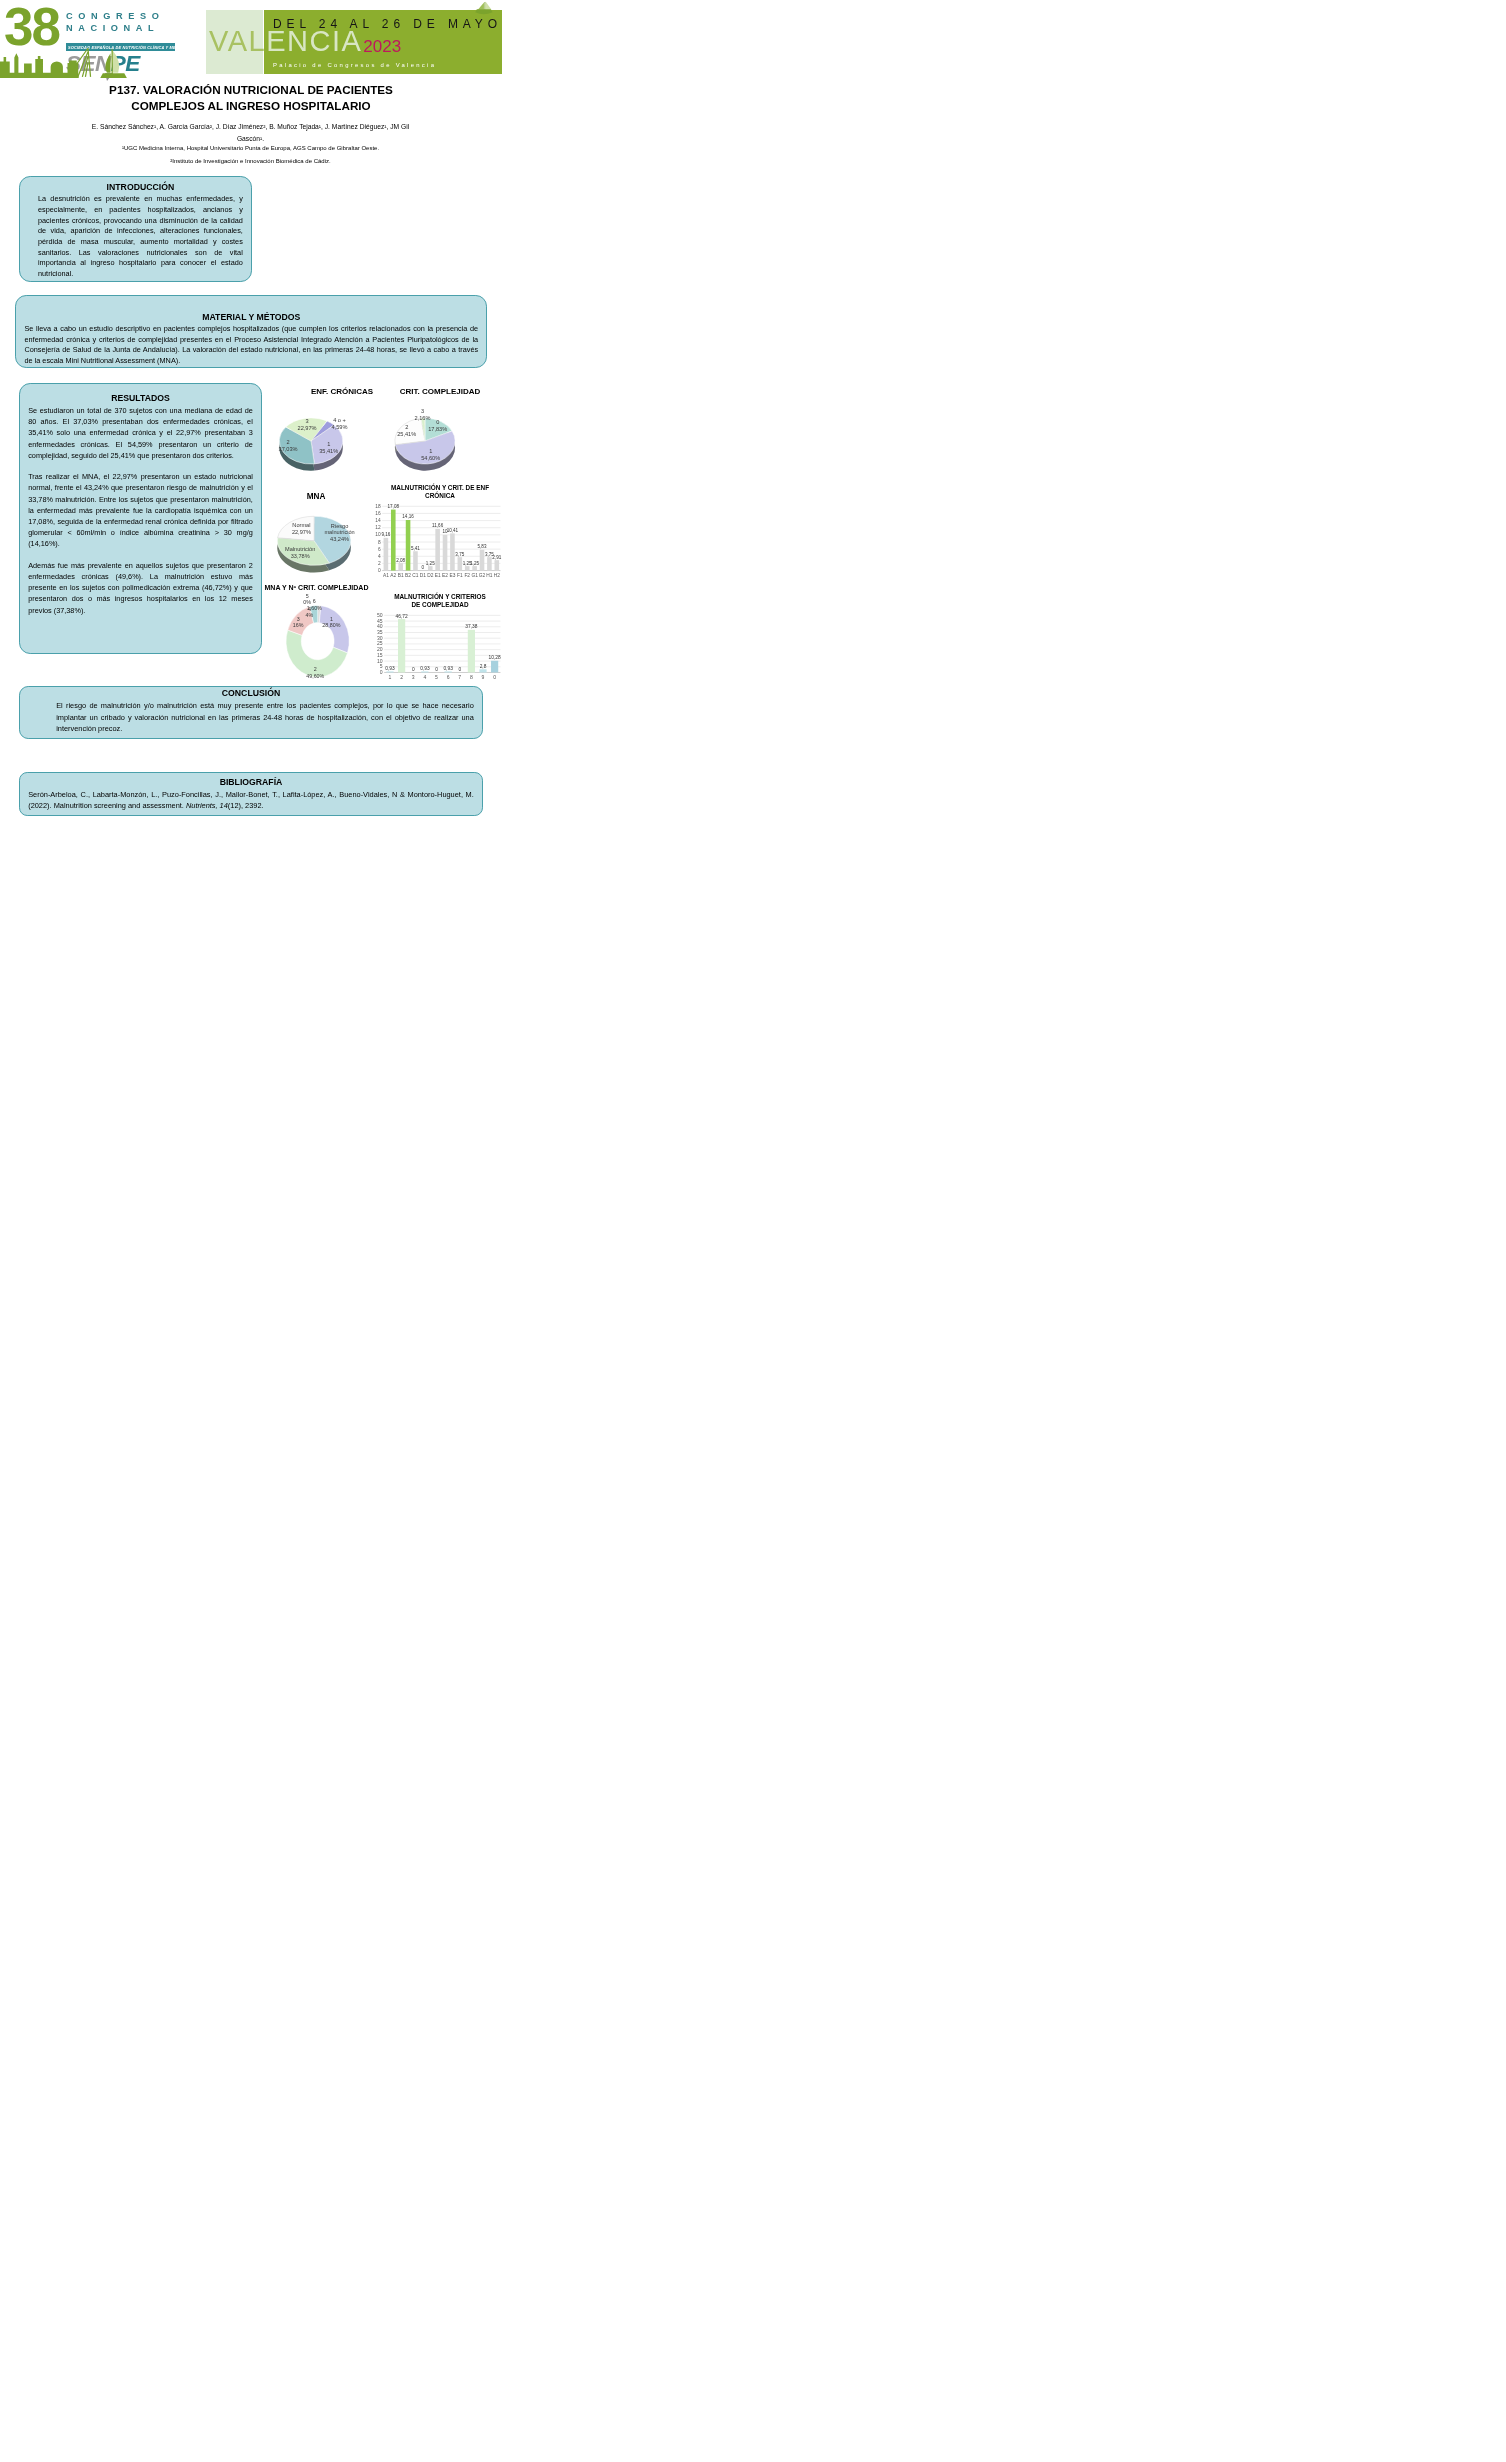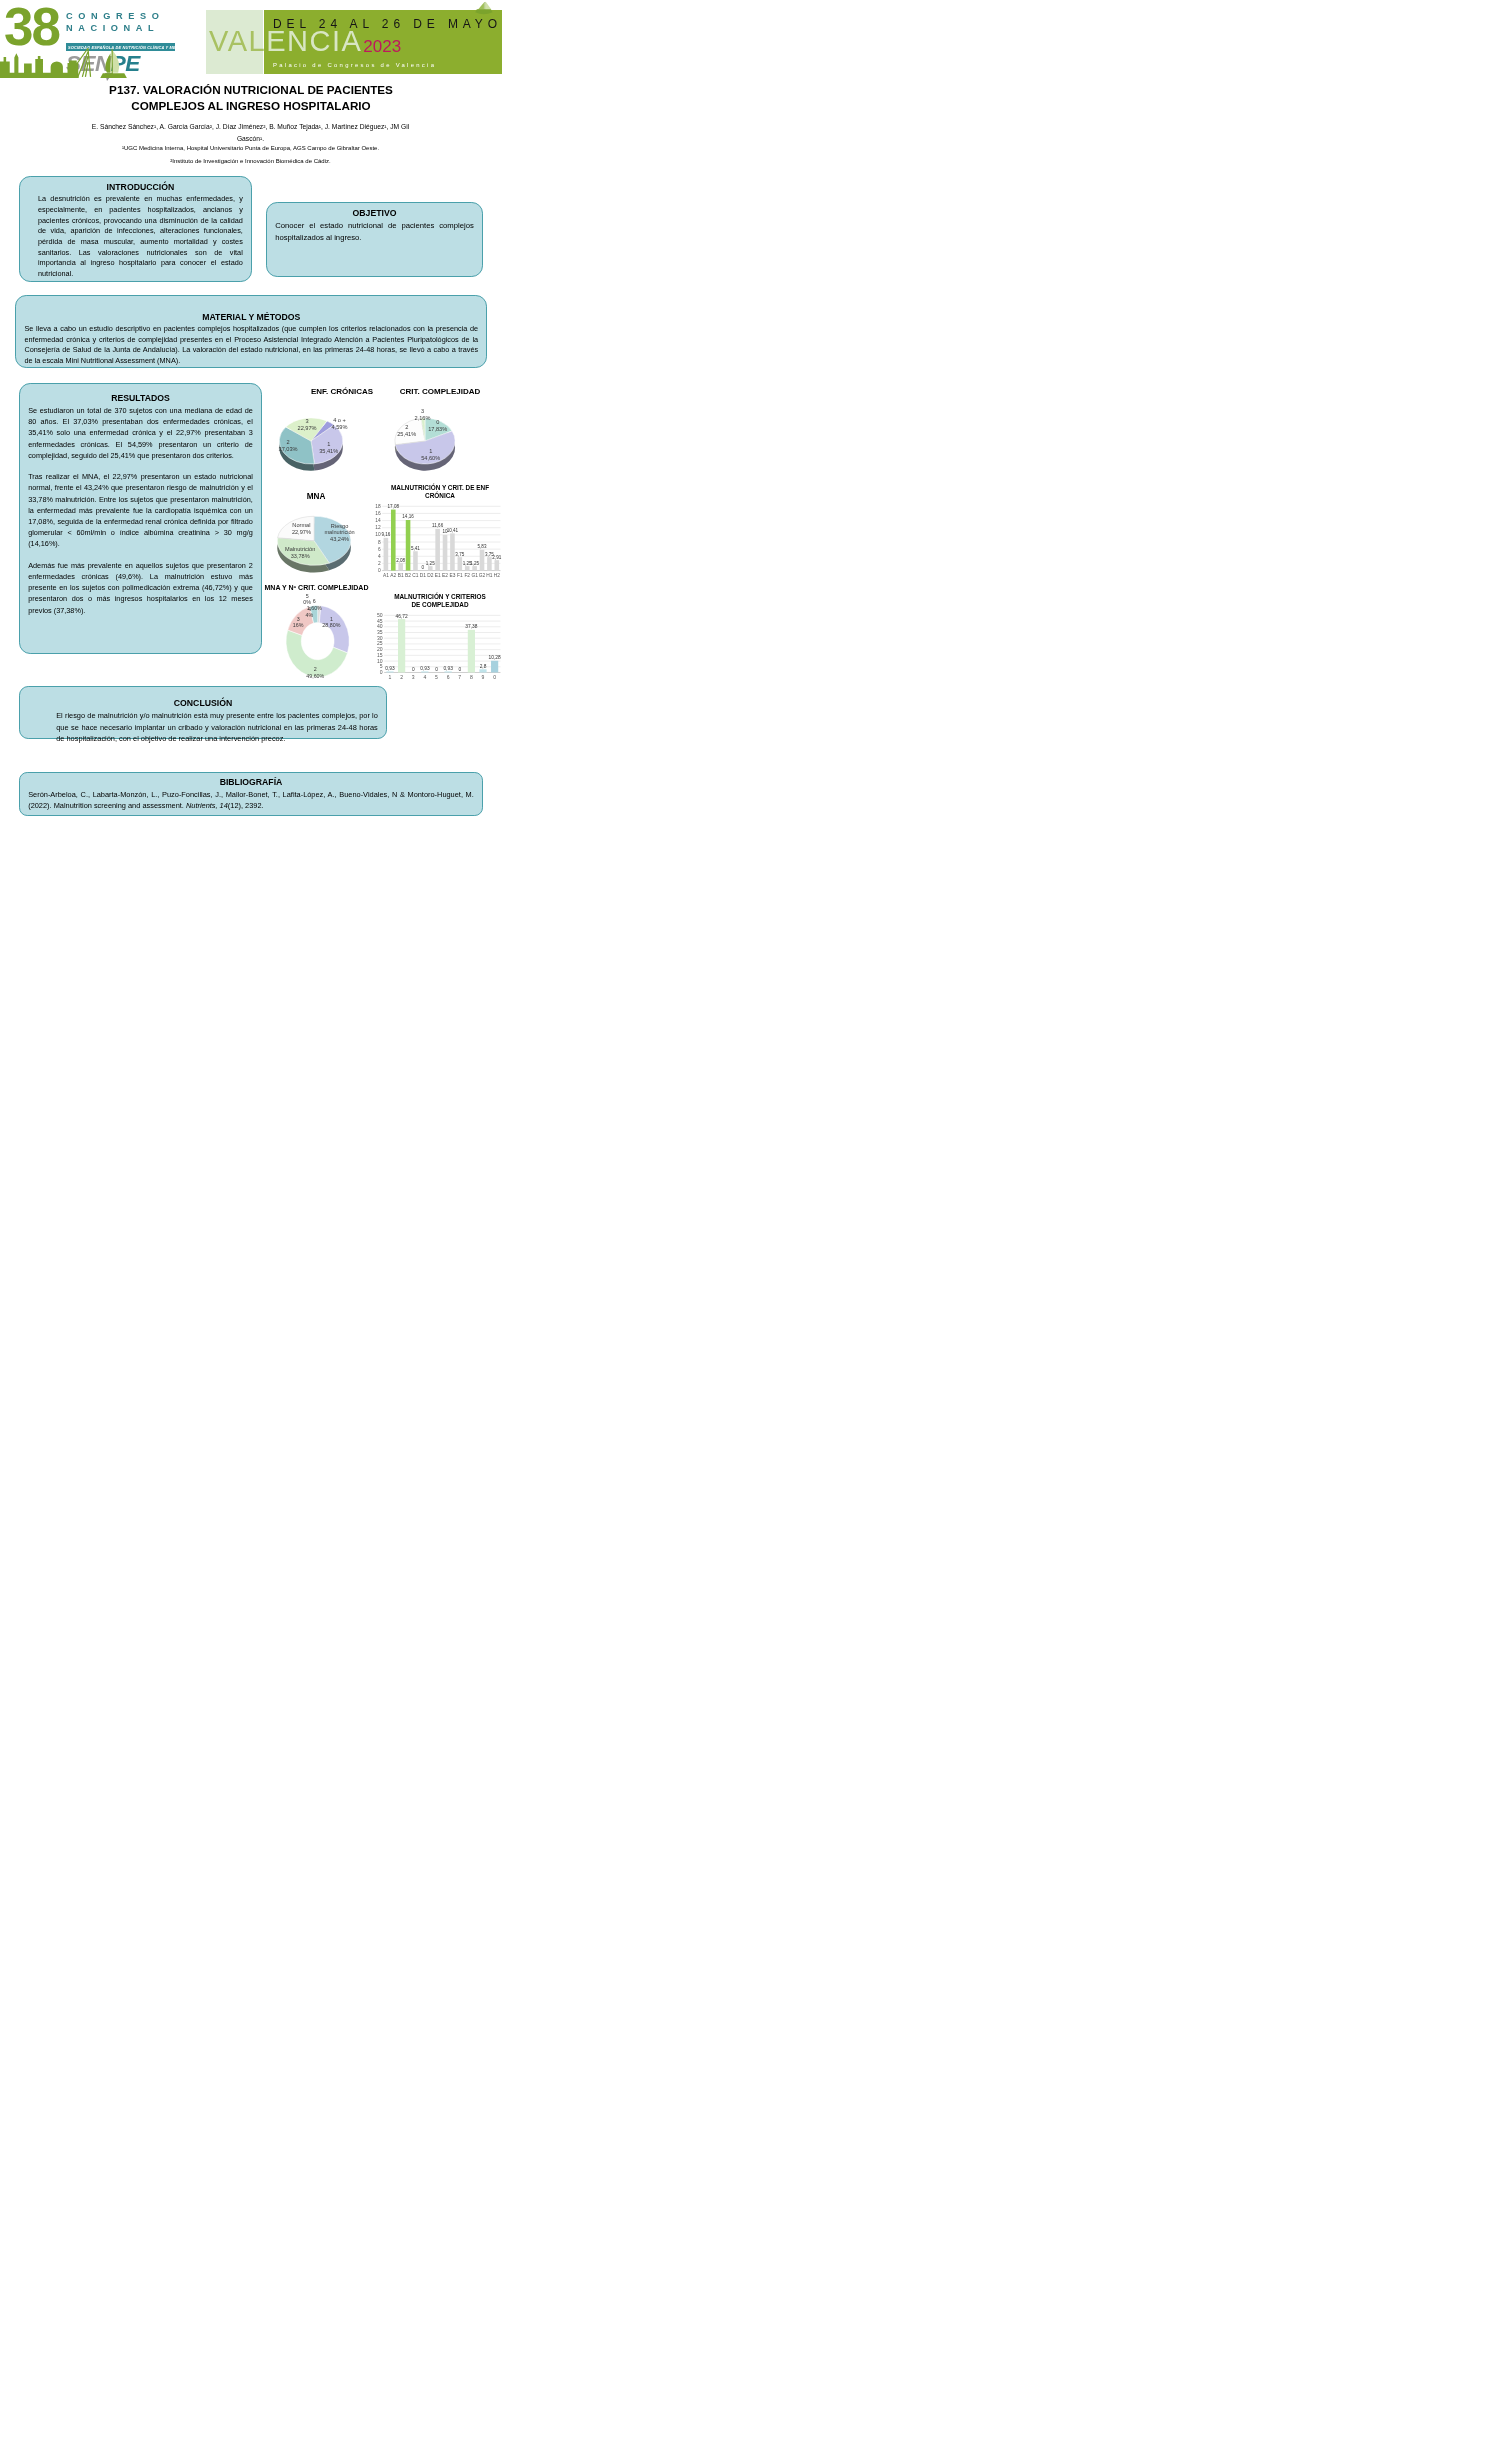--- a/index.html
+++ b/index.html
@@ -93,40 +93,36 @@
   <div class="abs authors" style="left:46px;top:121px;width:409px;">E. Sánchez Sánchez¹, A. García García², J. Díaz Jiménez², B. Muñoz Tejada¹, J. Martínez Diéguez¹, JM Gil</div>
   <div class="abs authors" style="left:46px;top:133px;width:409px;">Gascón¹.</div>
   <div class="abs affil" style="left:46px;top:145px;width:409px;">¹UGC Medicina Interna, Hospital Universitario Punta de Europa, AGS Campo de Gibraltar Oeste.</div>
   <div class="abs affil" style="left:46px;top:158px;width:409px;">²Instituto de Investigación e Innovación Biomédica de Cádiz.</div>
 
   <div class="abs box" style="left:19px;top:176px;width:233px;height:106px;padding-left:18px;">
     <div class="box-title">INTRODUCCIÓN</div>
     <div class="box-body">La desnutrición es prevalente en muchas enfermedades, y especialmente, en pacientes hospitalizados, ancianos y pacientes crónicos, provocando una disminución de la calidad de vida, aparición de infecciones, alteraciones funcionales, pérdida de masa muscular, aumento mortalidad y costes sanitarios. Las valoraciones nutricionales son de vital importancia al ingreso hospitalario para conocer el estado nutricional.</div>
   </div>
 
-  <div class="abs box" style="left:266px;top:202px;width:217px;height:75px;">
-    <div class="box-title">OBJETIVO</div>
-    <div class="box-body" style="font-size:7.7px;line-height:12.3px;">Conocer el estado nutricional de pacientes complejos hospitalizados al ingreso.</div>
-  </div>
 
   <div class="abs box" style="left:15.3px;top:295px;width:472px;height:73px;padding-top:15px;">
     <div class="box-title">MATERIAL Y MÉTODOS</div>
     <div class="box-body" style="font-size:7.3px;line-height:10.7px;">Se lleva a cabo un estudio descriptivo en pacientes complejos hospitalizados (que cumplen los criterios relacionados con la presencia de enfermedad crónica y criterios de complejidad presentes en el Proceso Asistencial Integrado Atención a Pacientes Pluripatológicos de la Consejería de Salud de la Junta de Andalucía). La valoración del estado nutricional, en las primeras 24-48 horas, se llevó a cabo a través de la escala Mini Nutritional Assessment (MNA).</div>
   </div>
 
   <div class="abs box" style="left:19px;top:383px;width:243px;height:271px;padding-top:8px;">
     <div class="box-title">RESULTADOS</div>
     <div class="res-body">Se estudiaron un total de 370 sujetos con una mediana de edad de 80 años. El 37,03% presentaban dos enfermedades crónicas, el 35,41% solo una enfermedad crónica y el 22,97% presentaban 3 enfermedades crónicas. El 54,59% presentaron un criterio de complejidad, seguido del 25,41% que presentaron dos criterios.</div>
     <div class="res-gap"></div>
     <div class="res-body">Tras realizar el MNA, el 22,97% presentaron un estado nutricional normal, frente el 43,24% que presentaron riesgo de malnutrición y el 33,78% malnutrición. Entre los sujetos que presentaron malnutrición, la enfermedad más prevalente fue la cardiopatía isquémica con un 17,08%, seguida de la enfermedad renal crónica definida por filtrado glomerular &lt; 60ml/min o índice albúmina creatinina &gt; 30 mg/g (14,16%).</div>
     <div class="res-gap"></div>
     <div class="res-body">Además fue más prevalente en aquellos sujetos que presentaron 2 enfermedades crónicas (49,6%). La malnutrición estuvo más presente en los sujetos con polimedicación extrema (46,72%) y que presentaron dos o más ingresos hospitalarios en los 12 meses previos (37,38%).</div>
   </div>
 
-  <div class="abs box" style="left:19px;top:686px;width:368px;height:53px;padding-top:10px;border-radius:9.2px;">
+  <div class="abs box" style="left:19px;top:686px;width:464px;height:53px;padding-top:0;border-radius:9.2px;">
     <div class="box-title">CONCLUSIÓN</div>
     <div class="box-body" style="font-size:7.4px;line-height:11.7px;margin-left:28px;">El riesgo de malnutrición y/o malnutrición está muy presente entre los pacientes complejos, por lo que se hace necesario implantar un cribado y valoración nutricional en las primeras 24-48 horas de hospitalización, con el objetivo de realizar una intervención precoz.</div>
   </div>
 
   <div class="abs box" style="left:19px;top:772px;width:464px;height:44px;padding-top:2.6px;border-radius:8.2px;">
     <div class="box-title">BIBLIOGRAFÍA</div>
     <p style="margin:0;font-size:7.4px;line-height:11.2px;text-align:justify;">
       <span>Serón-Arbeloa, C., Labarta-Monzón, L., Puzo-Foncillas, J., Mallor-Bonet, T., Lafita-López, A., Bueno-Vidales, N &amp; Montoro-Huguet, M. (2022). Malnutrition screening and assessment. </span><span class="biblio-italic">Nutrients, 14</span><span>(12), 2392.</span>
     </p>
   </div>

